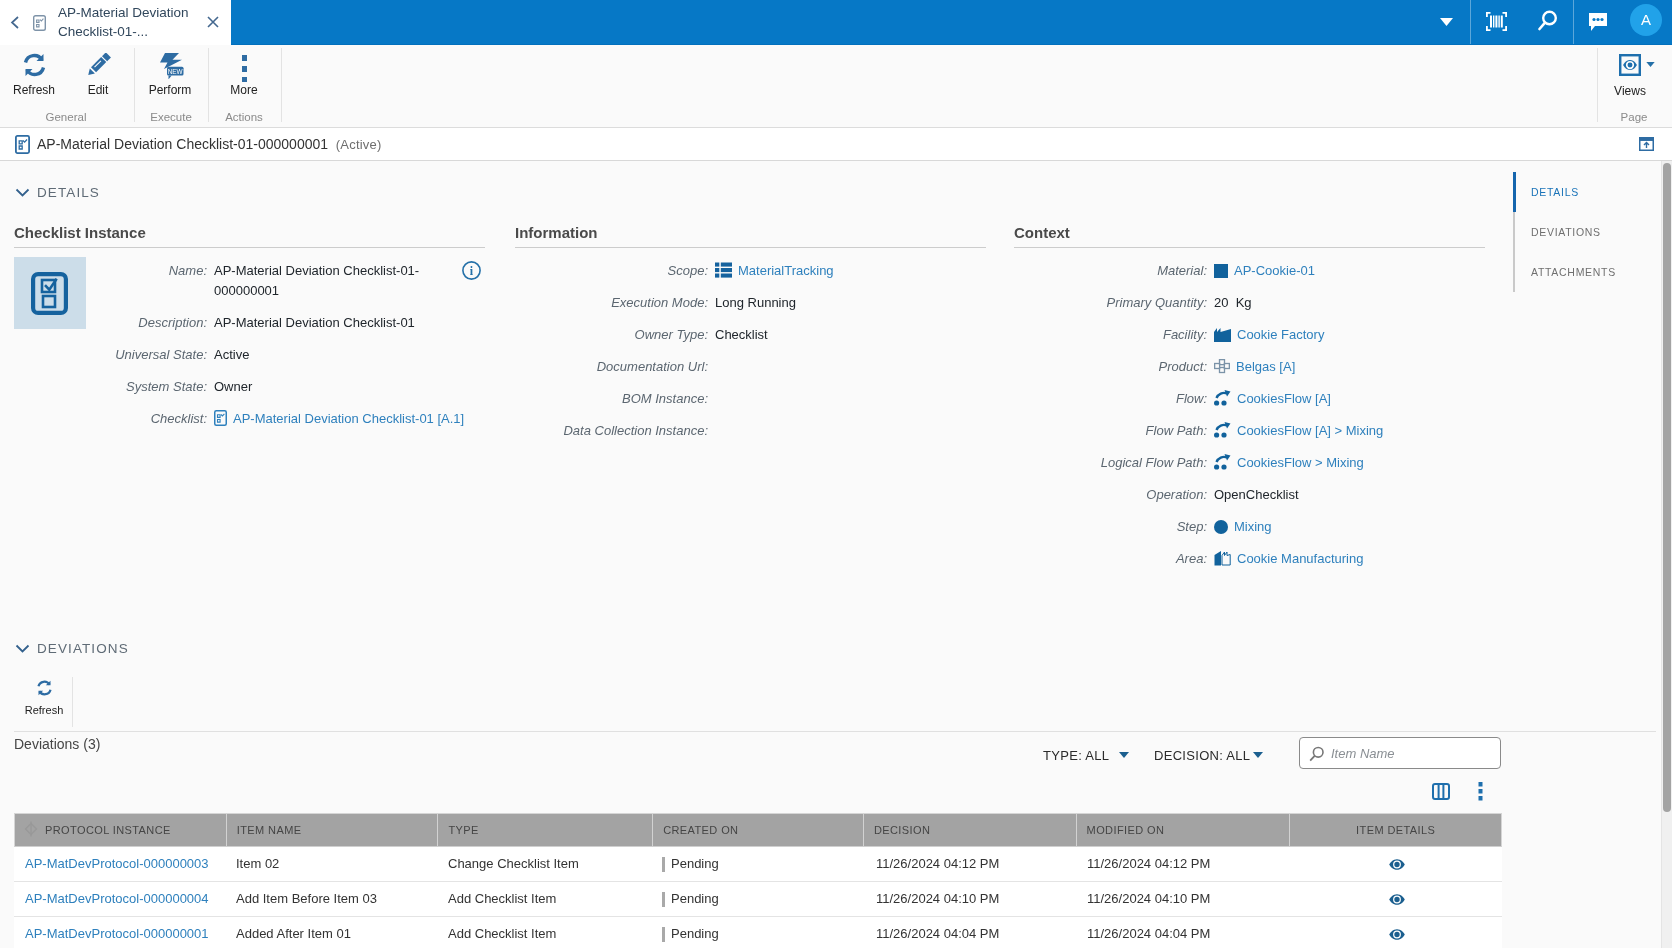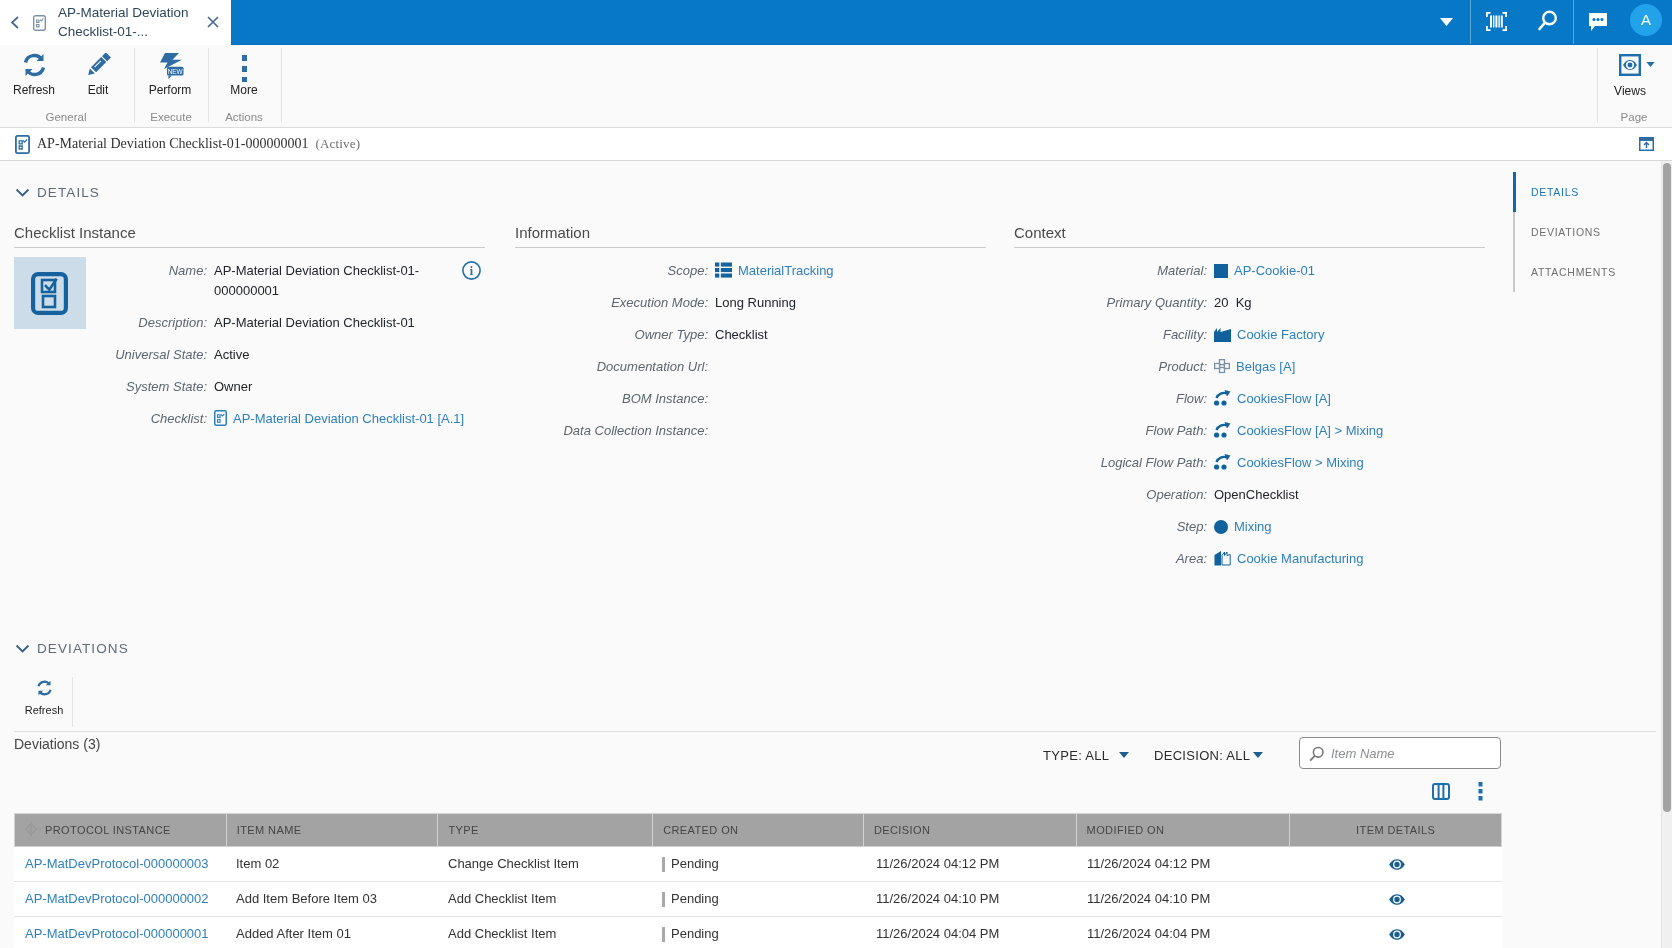--- a/index.html
+++ b/index.html
@@ -16,30 +16,30 @@
 
 
 #ribbon { position:absolute; left:0; top:45px; width:1672px; height:83px; background:#fafafa; border-bottom:1px solid #dcdcdc; }
 .rbtn { position:absolute; top:7px; width:56px; height:58px; text-align:center; }
 .rbtn .ic { height:24px; margin-top:1px; }
 .rbtn .lb { font-size:12px; color:#222; margin-top:6px; }
 .rdiv { position:absolute; top:3px; width:1px; height:74px; background:#e3e3e3; }
 .rgrp { position:absolute; top:66px; font-size:11.5px; color:#8a8a8a; text-align:center; }
 
 
-#titlerow { position:absolute; left:0; top:128px; width:1672px; height:33px; background:#fff; border-bottom:1px solid #d8d8d8;font-family:Liberation Serif, serif; }
+#titlerow { position:absolute; left:0; top:128px; width:1672px; height:33px; background:#fff; border-bottom:1px solid #d8d8d8; }
 #titlerow .t { position:absolute; left:37px; top:8px; font-size:14px; color:#333; }
 #titlerow .t .act { color:#6e6e6e; font-size:13px; letter-spacing:0.2px; }
 
 
 .sechead { position:absolute; font-size:13.5px; letter-spacing:1.1px; color:#5f6b76; }
 
 
 .panel { position:absolute; width:471px; }
-.phead { font-size:15px; font-weight:400; color:#4a4a4a; }
+.phead { font-size:15px; font-weight:700; color:#4a4a4a; }
 .pline { position:absolute; left:0; right:0; height:1px; background:#ccc; }
 .frow { position:absolute; height:20px; line-height:20px; white-space:nowrap; }
 .flab { position:absolute; width:193px; text-align:right; color:#5b6670; left:0;font-style:italic; }
 .fval { position:absolute; left:200px; color:#20262c; }
 .fval .vic { display:inline-block; vertical-align:-3px; margin-right:6px; }
 a.lnk { color:#2e80bd; text-decoration:none; }
 
 
 
 #searchbox { position:absolute; left:1299px; top:737px; width:202px; height:32px; border:1px solid #8a8a8a; border-radius:4px; background:#fff; }
@@ -414,21 +414,21 @@
     <div class="gc" style="width:215px">Change Checklist Item</div>
     <div class="gc dec" style="width:213px">Pending</div>
     <div class="gc" style="width:211px">11/26/2024 04:12 PM</div>
     <div class="gc" style="width:214px">11/26/2024 04:12 PM</div>
     <div class="gc eyec" style="width:211px"><svg width="16" height="11" viewBox="0 0 16 11">
           <path d="M8 0.2 C4.2 0.2 1.3 3.3 0.2 5.5 C1.3 7.7 4.2 10.8 8 10.8 C11.8 10.8 14.7 7.7 15.8 5.5 C14.7 3.3 11.8 0.2 8 0.2 Z" fill="#1b5f8f"></path>
           <circle cx="8" cy="5.5" r="3.3" fill="none" stroke="#fff" stroke-width="1.25"></circle>
         </svg></div>
   </div>
   <div class="grow">
-    <div class="gc" style="width:212px;padding-left:11px"><a class="lnk" href="#">AP-MatDevProtocol-000000002</a></div>
+    <div class="gc" style="width:212px;padding-left:11px"><a class="lnk" href="#">AP-MatDevProtocol-000000004</a></div>
     <div class="gc" style="width:212px">Add Item Before Item 03</div>
     <div class="gc" style="width:215px">Add Checklist Item</div>
     <div class="gc dec" style="width:213px">Pending</div>
     <div class="gc" style="width:211px">11/26/2024 04:10 PM</div>
     <div class="gc" style="width:214px">11/26/2024 04:10 PM</div>
     <div class="gc eyec" style="width:211px"><svg width="16" height="11" viewBox="0 0 16 11">
           <path d="M8 0.2 C4.2 0.2 1.3 3.3 0.2 5.5 C1.3 7.7 4.2 10.8 8 10.8 C11.8 10.8 14.7 7.7 15.8 5.5 C14.7 3.3 11.8 0.2 8 0.2 Z" fill="#1b5f8f"></path>
           <circle cx="8" cy="5.5" r="3.3" fill="none" stroke="#fff" stroke-width="1.25"></circle>
         </svg></div>
   </div>

